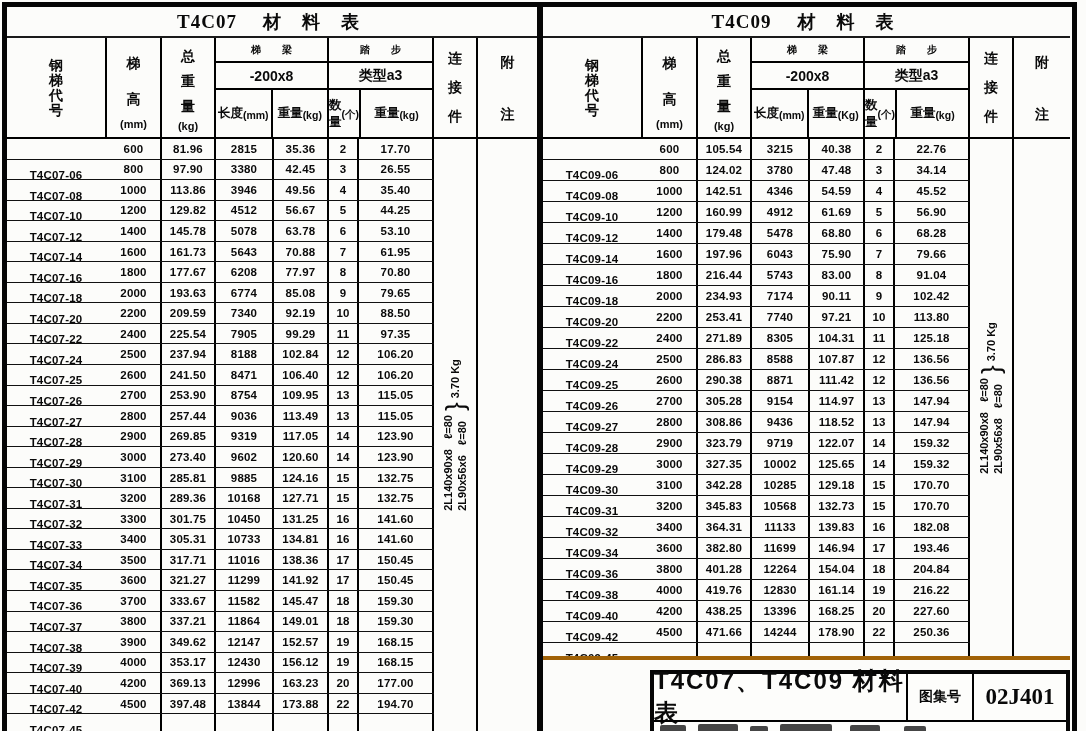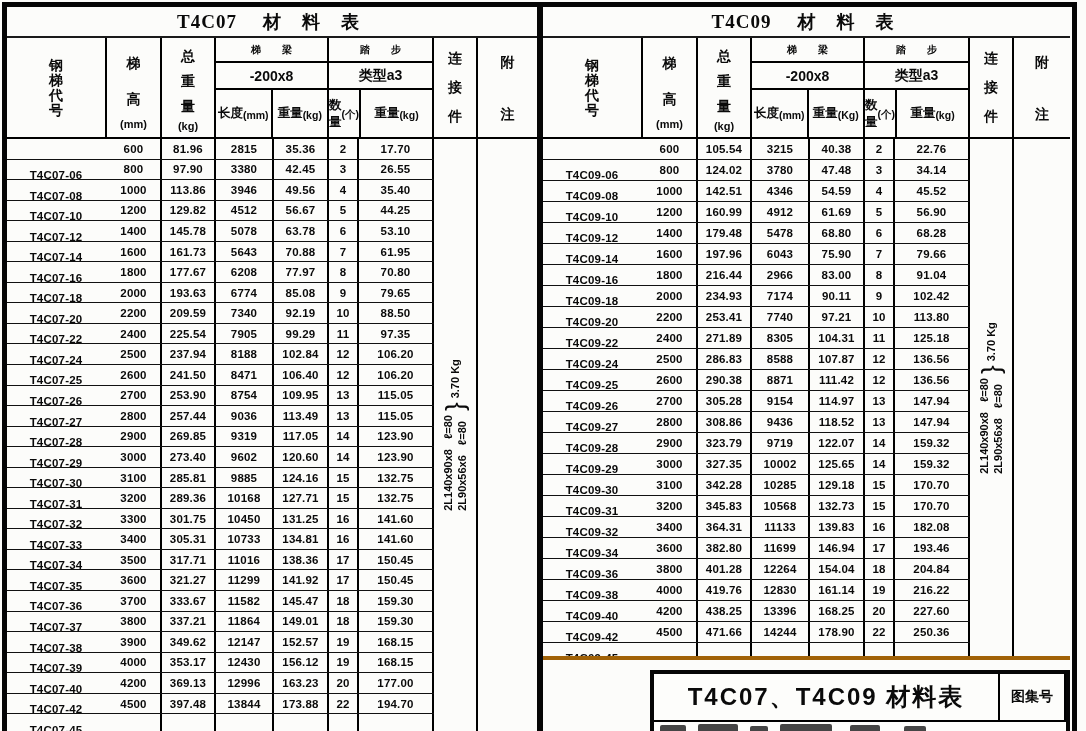--- a/index.html
+++ b/index.html
@@ -576,21 +576,21 @@
             <div class="dcell c2">197.96</div>
             <div class="dcell c3">6043</div>
             <div class="dcell c4">75.90</div>
             <div class="dcell c5">7</div>
             <div class="dcell c6">79.66</div>
           </div>
           <div class="drow">
             <div class="dcell c0">T4C09-18</div>
             <div class="dcell c1">1800</div>
             <div class="dcell c2">216.44</div>
-            <div class="dcell c3">2966</div>
+            <div class="dcell c3">5743</div>
             <div class="dcell c4">83.00</div>
             <div class="dcell c5">8</div>
             <div class="dcell c6">91.04</div>
           </div>
           <div class="drow">
             <div class="dcell c0">T4C09-20</div>
             <div class="dcell c1">2000</div>
             <div class="dcell c2">234.93</div>
             <div class="dcell c3">7174</div>
             <div class="dcell c4">90.11</div>
@@ -770,20 +770,21 @@
       <div class="note-col">
         
       </div>
     </div>
   </div>
 
   <div class="footer-block">
     <div class="fb-row1">
       <div class="fb-title">T4C07、T4C09 材料表</div>
       <div class="fb-label">图集号</div>
+      <div class="fb-number">02J401</div>
     </div>
     <div class="fb-row2">
       <div class="smudge" style="left:6px;  top:3px; width:26px; height:9px;"></div>
       <div class="smudge" style="left:44px; top:2px; width:40px; height:10px;"></div>
       <div class="smudge" style="left:96px; top:4px; width:18px; height:8px;"></div>
       <div class="smudge" style="left:126px;top:2px; width:52px; height:10px;"></div>
       <div class="smudge" style="left:196px;top:3px; width:30px; height:9px;"></div>
       <div class="smudge" style="left:250px;top:4px; width:22px; height:8px;"></div>
     </div>
   </div>

